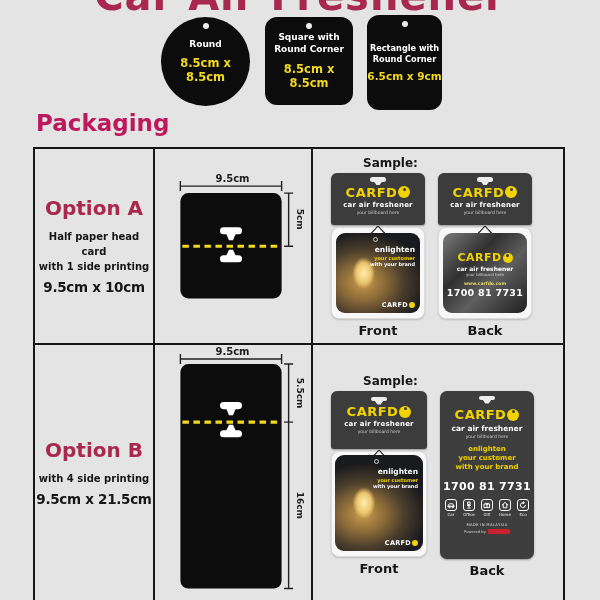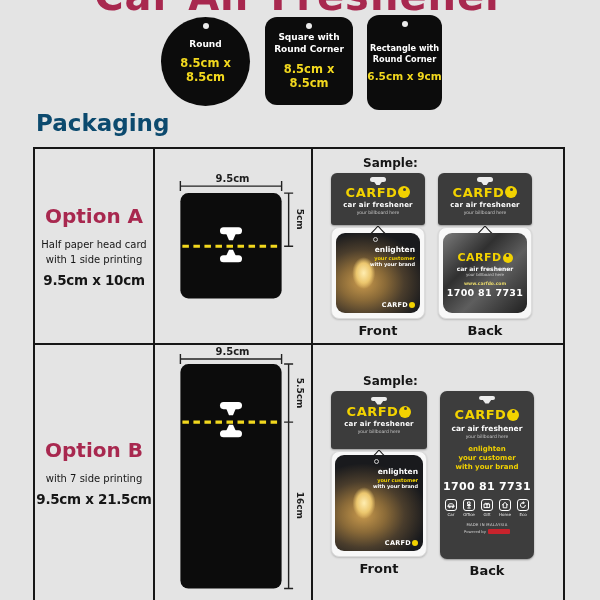--- a/index.html
+++ b/index.html
@@ -18,34 +18,34 @@
                  border-radius:50%; background:#ececec; }
   .shape-name { font-size:9px; font-weight:700; line-height:1.3; }
   .shape-size { color:#f2d81e; font-weight:800; font-size:11.5px; margin-top:6px; }
   #shape-round  { left:161px; top:17px; width:89px; height:89px; border-radius:50%; }
   #shape-square { left:265px; top:17px; width:88px; height:88px; border-radius:12px; }
   #shape-rect   { left:367px; top:15px; width:75px; height:95px; border-radius:12px; }
   #shape-rect .shape-name { font-size:8.2px; }
   #shape-rect .shape-size { font-size:10.5px; }
 
   
-  .packaging-heading { position:absolute; left:36px; top:110px; font-size:23px; font-weight:800; color:#0c4a6e; }
+  .packaging-heading { position:absolute; left:36px; top:110px; font-size:23px; font-weight:800; color:#be185d; }
 
   
   .ptable { position:absolute; left:33px; top:147px; width:532px; height:453px;
             border:2.5px solid #161616; border-bottom:none; display:flex; flex-direction:column; background:#e4e4e4; }
   .prow { display:grid; grid-template-columns:120px 158px 1fr; }
   .row-a { height:195.5px; border-bottom:2.5px solid #161616; }
   .row-b { flex:1; }
   .cell { position:relative; border-right:2.5px solid #161616; min-width:0; }
   .cell:last-child { border-right:none; }
 
   .cell-info { display:flex; flex-direction:column; align-items:center; justify-content:center; text-align:center; }
   .opt-name { font-size:20px; font-weight:800; color:#a8284f; margin-bottom:9px; }
-  .opt-desc { font-size:10px; font-weight:400; color:#161616; line-height:1.5; }
+  .opt-desc { font-size:10px; font-weight:700; color:#161616; line-height:1.5; }
   .opt-size { font-size:13.5px; font-weight:800; color:#161616; margin-top:5px; letter-spacing:-0.3px; }
 
   .cell-diagram svg { position:absolute; inset:0; width:100%; height:100%; }
   svg text { font-family:"DejaVu Sans","Liberation Sans",sans-serif; font-weight:800; fill:#1d1d1d; }
 
   
   .cell-sample { padding:7px 0 0 18px; }
   .row-b .cell-sample { padding-top:29px; }
   .sample-label { font-size:12px; font-weight:800; color:#161616;margin-left:32px; }
   .samples { display:flex; gap:13px; margin-top:3px; align-items:flex-start; }
@@ -247,21 +247,21 @@
             <div class="fig-caption">Back</div>
           </div>
         </div>
       </div>
     </div>
 
     <div class="prow row-b">
       <div class="cell cell-info">
         <div class="opt-name">Option B</div>
         <div class="opt-desc">
-            <div>with 7 side printing</div>
+            <div>with 4 side printing</div>
         </div>
         <div class="opt-size">9.5cm x 21.5cm</div>
       </div>
 
       <div class="cell cell-diagram">
         <svg viewBox="0 0 155 255">
           <text x="77" y="10" font-size="10" text-anchor="middle">9.5cm</text>
           <path d="M25,14 H126 M25,9 V19 M126,9 V19" stroke="#222" stroke-width="1.4" fill="none"></path>
           <rect x="25" y="19" width="101" height="224" rx="8" fill="#0c0c0c"></rect>
           <path d="M133,19 V77 M128.5,19 H137.5 M128.5,77 H137.5" stroke="#222" stroke-width="1.4" fill="none"></path>

